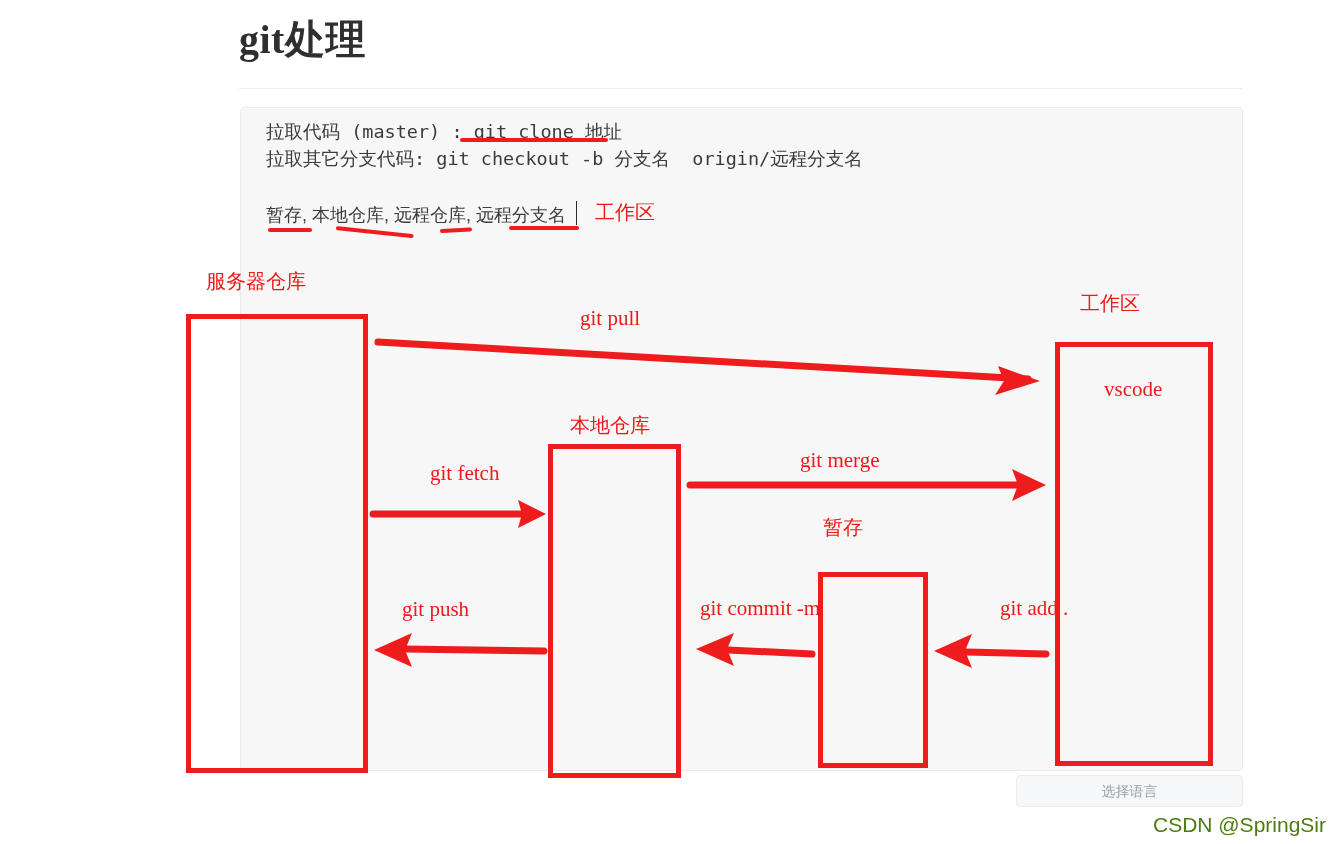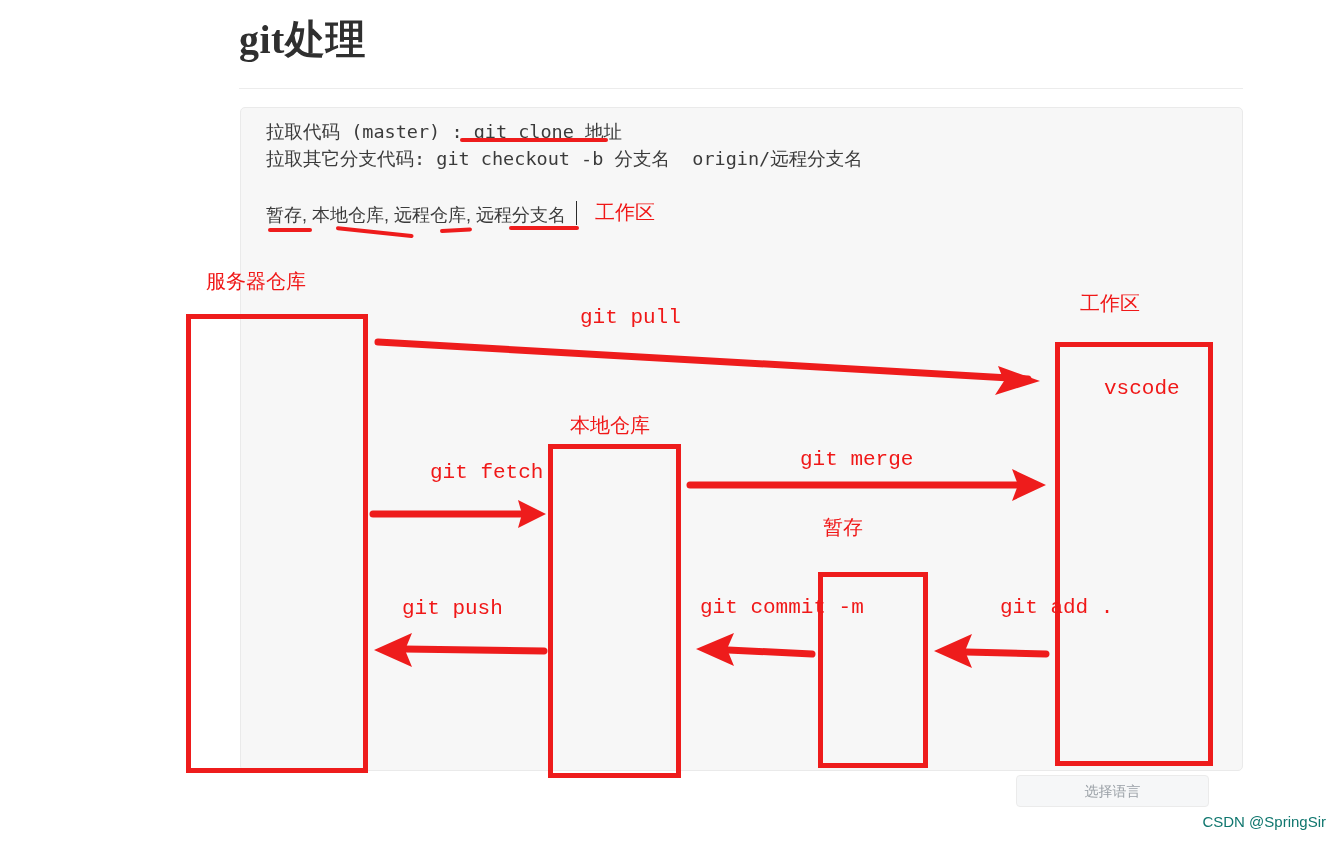--- a/index.html
+++ b/index.html
@@ -104,21 +104,21 @@
 
   .dbox {
     position: absolute;
     border: 5px solid #ee1c1c;
     box-sizing: border-box;
     background: transparent;
   }
   .dlabel {
     position: absolute;
     color: #f01818;
-    font-family: Liberation Mono, monospace;
+    font-family: Liberation Serif, serif;
     white-space: nowrap;
   }
   .dlabel.cn { font-size: 20px; }
   .dlabel.en { font-size: 21px; }
 
   #box-server   { left: 186px; top: 314px;  width: 182px; height: 459px; }
   #box-local    { left: 548px; top: 444px;  width: 133px; height: 334px; }
   #box-stage    { left: 818px; top: 572px;  width: 110px; height: 196px; }
   #box-vscode   { left: 1055px; top: 342px; width: 158px; height: 424px; }
 
@@ -133,40 +133,40 @@
   #label-gitmerge  { left: 800px; top: 448px; }
   #label-gitpush   { left: 402px; top: 597px; }
   #label-gitcommit { left: 700px; top: 596px; }
   #label-gitadd    { left: 1000px; top: 596px; }
 
   
   #lang-button {
     position: absolute;
     left: 1016px;
     top: 775px;
-    width: 193px;
+    width: 227px;
     height: 32px;
     background: #f6f7f8;
     border: 1px solid #ebebeb;
     border-radius: 4px;
     box-sizing: border-box;
     color: #9aa0a6;
     font-size: 14px;
     line-height: 30px;
     text-align: center;
     cursor: pointer;
   }
 
   
   #watermark {
     position: absolute;
     right: 18px;
     top: 813px;
-    font-size: 15px;
-    color: #0f766e;
+    font-size: 21px;
+    color: #4d7c0f;
     white-space: nowrap;
   }
 </style>
 </head>
 <body>
 
 <div id="page-title">git处理</div>
 <div id="title-rule"></div>
 
 <div id="content-panel"></div>

